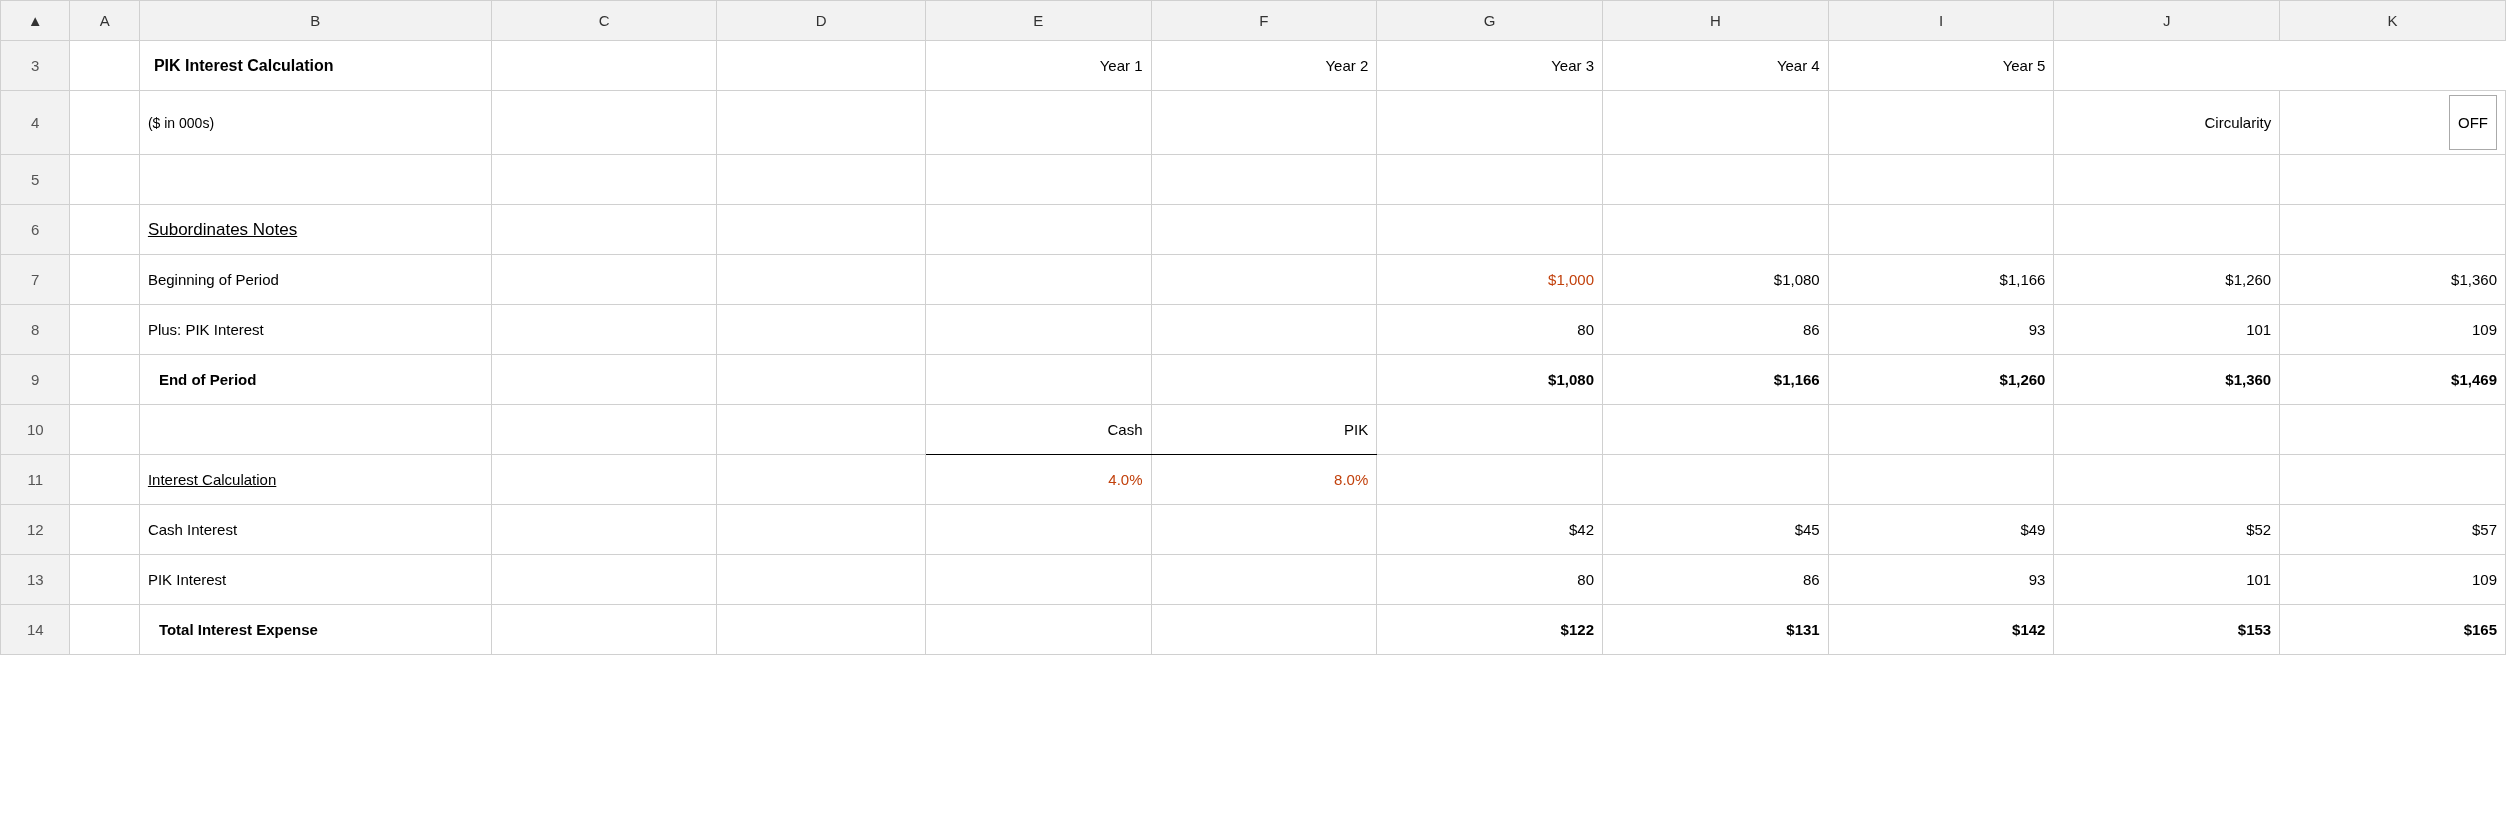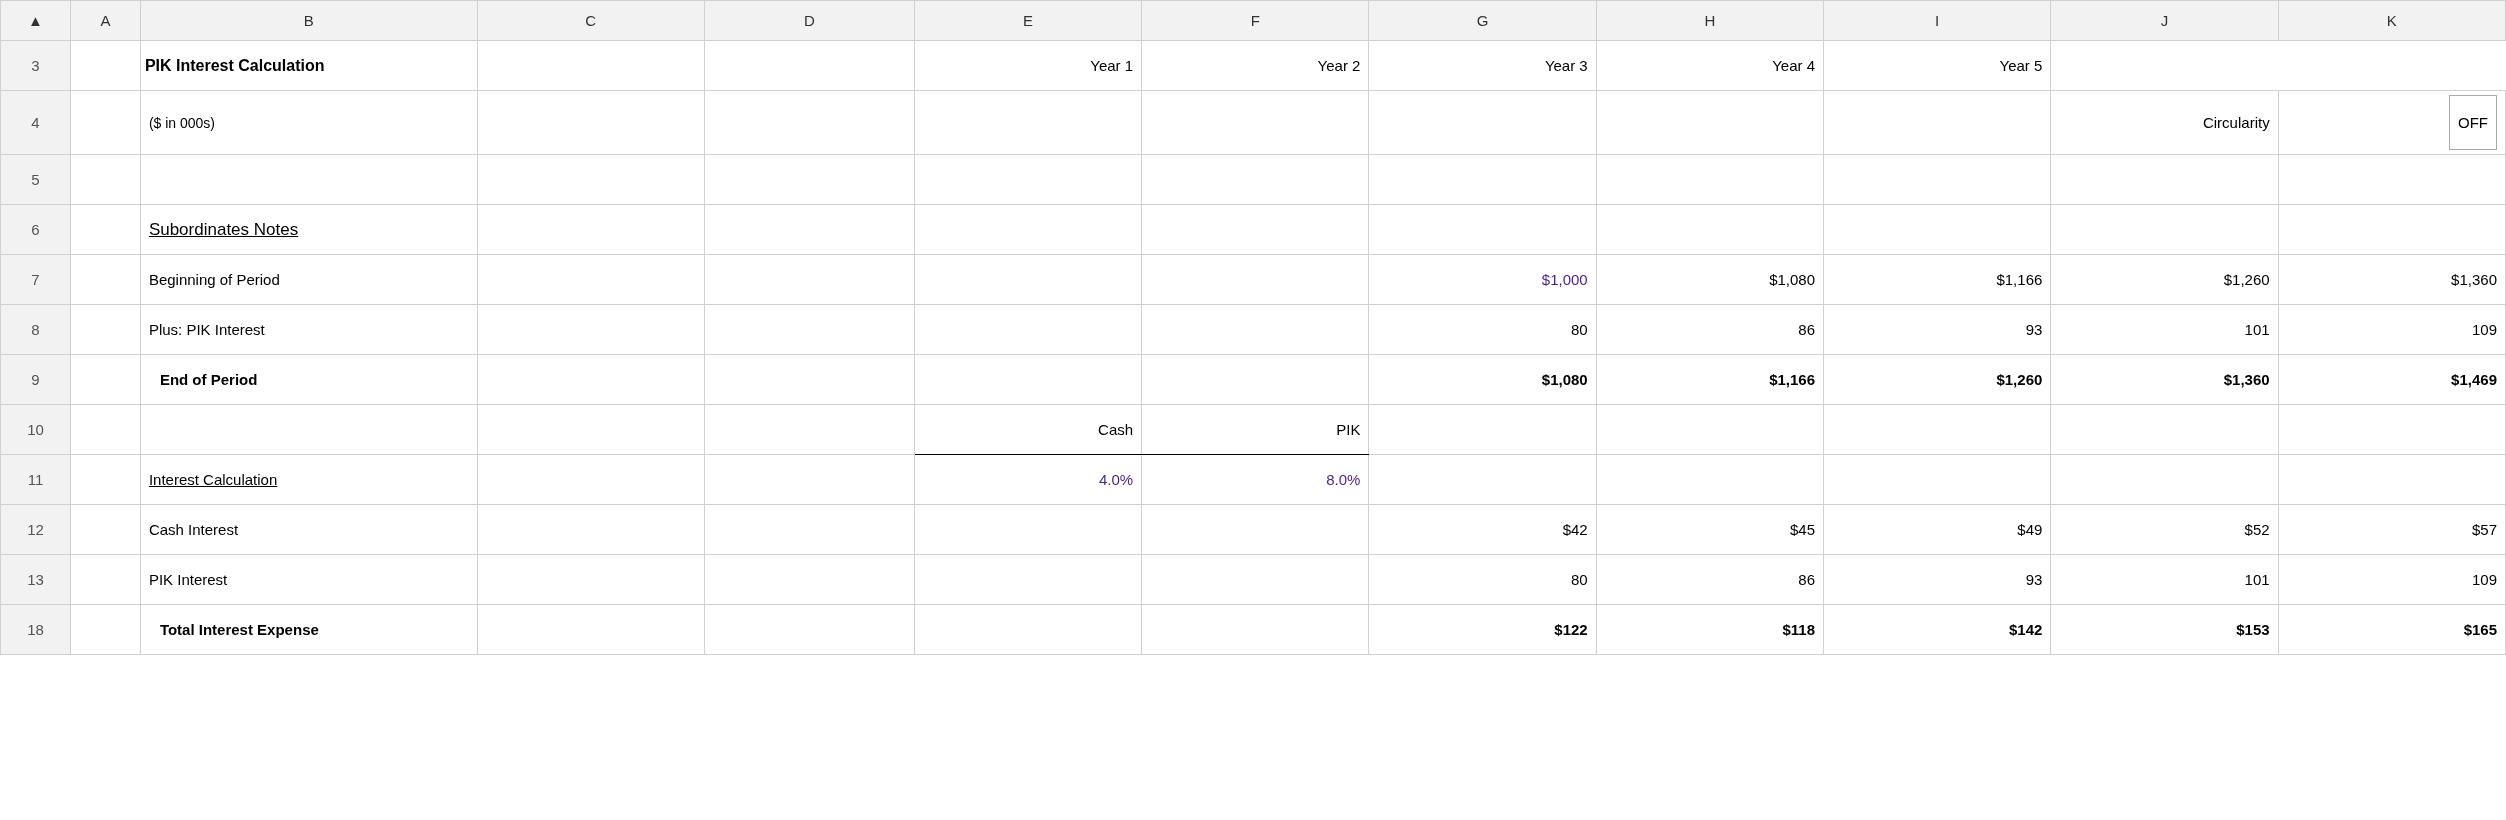--- a/index.html
+++ b/index.html
@@ -60,21 +60,21 @@
     .col-j { width: 130px; }
     .col-k { width: 130px; }
 
     
     .align-right { text-align: right; }
     .align-center { text-align: right; }
 
     
     .bold { font-weight: bold; padding-left: 19px; }
     .underline { text-decoration: underline; }
-    .blue { color: #4c1d95; }
+    .blue { color: #c2410c; }
 
     
     .bottom-border-cell {
       border-bottom: 1px solid #000 !important;
     }
 
     
     .off-button {
       border: 1px solid #aaa;
       padding: 18px 8px;
@@ -115,21 +115,21 @@
     <div class="cell col-g align-center">G</div>
     <div class="cell col-h align-center">H</div>
     <div class="cell col-i align-center">I</div>
     <div class="cell col-j align-center">J</div>
     <div class="cell col-k align-center">K</div>
   </div>
 
   <div class="row">
     <div class="cell col-a cell-rownum">3</div>
     <div class="cell col-a"></div>
-    <div class="cell col-b bold" style="padding-left:4px; font-size:16px;" colspan="4">PIK Interest Calculation</div>
+    <div class="cell col-b bold" style="padding-left:14px; font-size:16px;" colspan="4">PIK Interest Calculation</div>
     <div class="cell col-e"></div>
     <div class="cell col-f"></div>
     <div class="cell col-g align-center">Year 1</div>
     <div class="cell col-h align-center">Year 2</div>
     <div class="cell col-i align-center">Year 3</div>
     <div class="cell col-j align-center">Year 4</div>
     <div class="cell col-k align-center">Year 5</div>
   </div>
 
   <div class="row">
@@ -278,27 +278,27 @@
     <div class="cell col-e"></div>
     <div class="cell col-f"></div>
     <div class="cell col-g align-right">80</div>
     <div class="cell col-h align-right">86</div>
     <div class="cell col-i align-right">93</div>
     <div class="cell col-j align-right">101</div>
     <div class="cell col-k align-right">109</div>
   </div>
 
   <div class="row total-row">
-    <div class="cell col-a cell-rownum">18</div>
+    <div class="cell col-a cell-rownum">14</div>
     <div class="cell col-a"></div>
     <div class="cell col-b bold">Total Interest Expense</div>
     <div class="cell col-c"></div>
     <div class="cell col-d"></div>
     <div class="cell col-e"></div>
     <div class="cell col-f"></div>
     <div class="cell col-g data-cell align-right bold row-14-cell">$122</div>
-    <div class="cell col-h data-cell align-right bold row-14-cell">$118</div>
+    <div class="cell col-h data-cell align-right bold row-14-cell">$131</div>
     <div class="cell col-i data-cell align-right bold row-14-cell">$142</div>
     <div class="cell col-j data-cell align-right bold row-14-cell">$153</div>
     <div class="cell col-k data-cell align-right bold row-14-cell">$165</div>
   </div>
 
 </div>
 
 </body></html>

